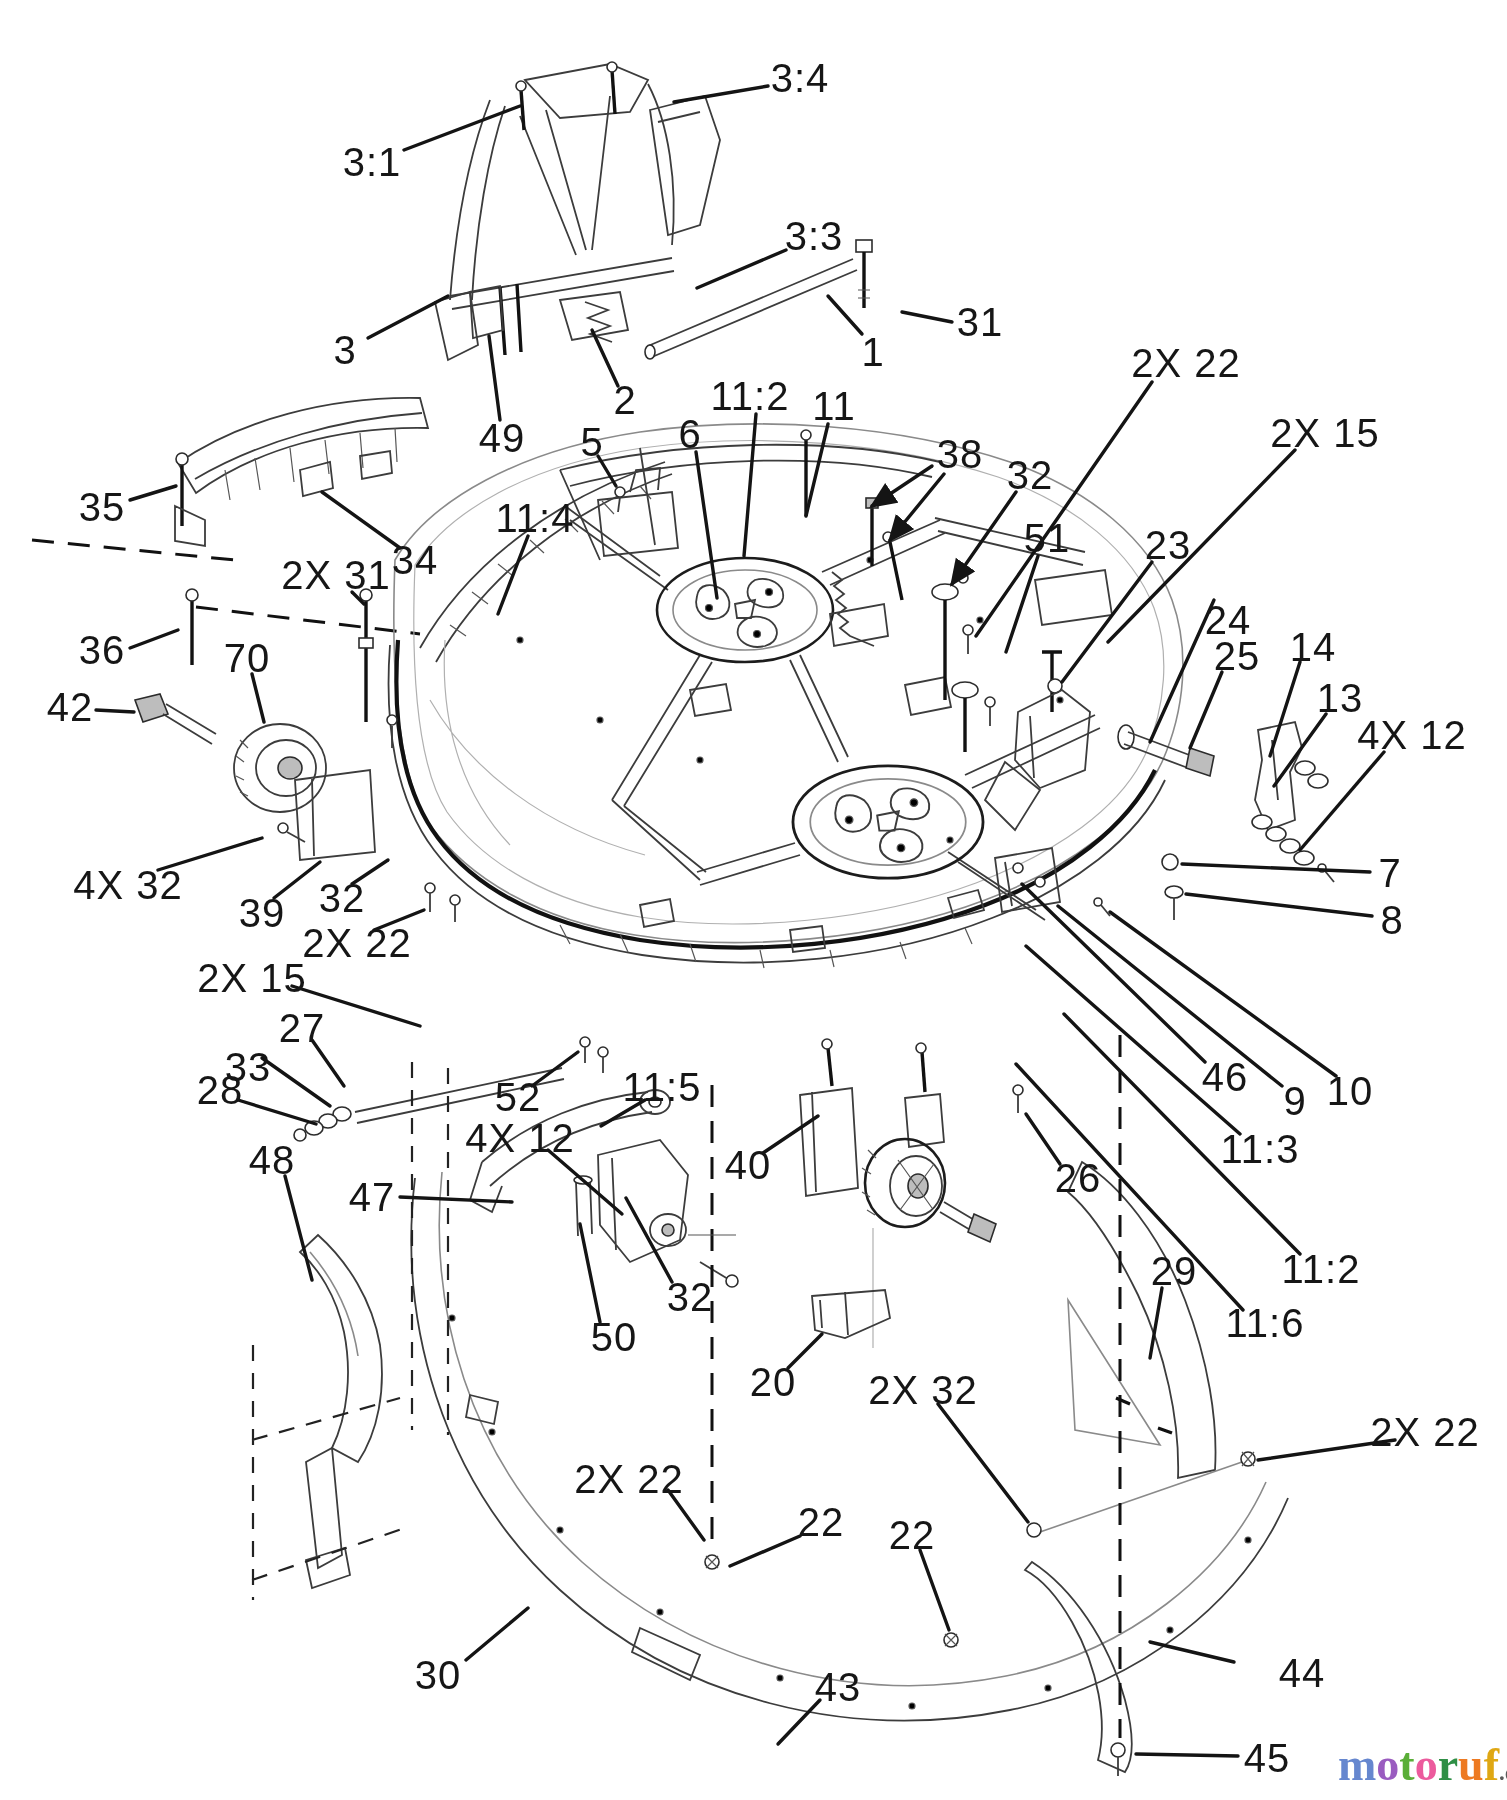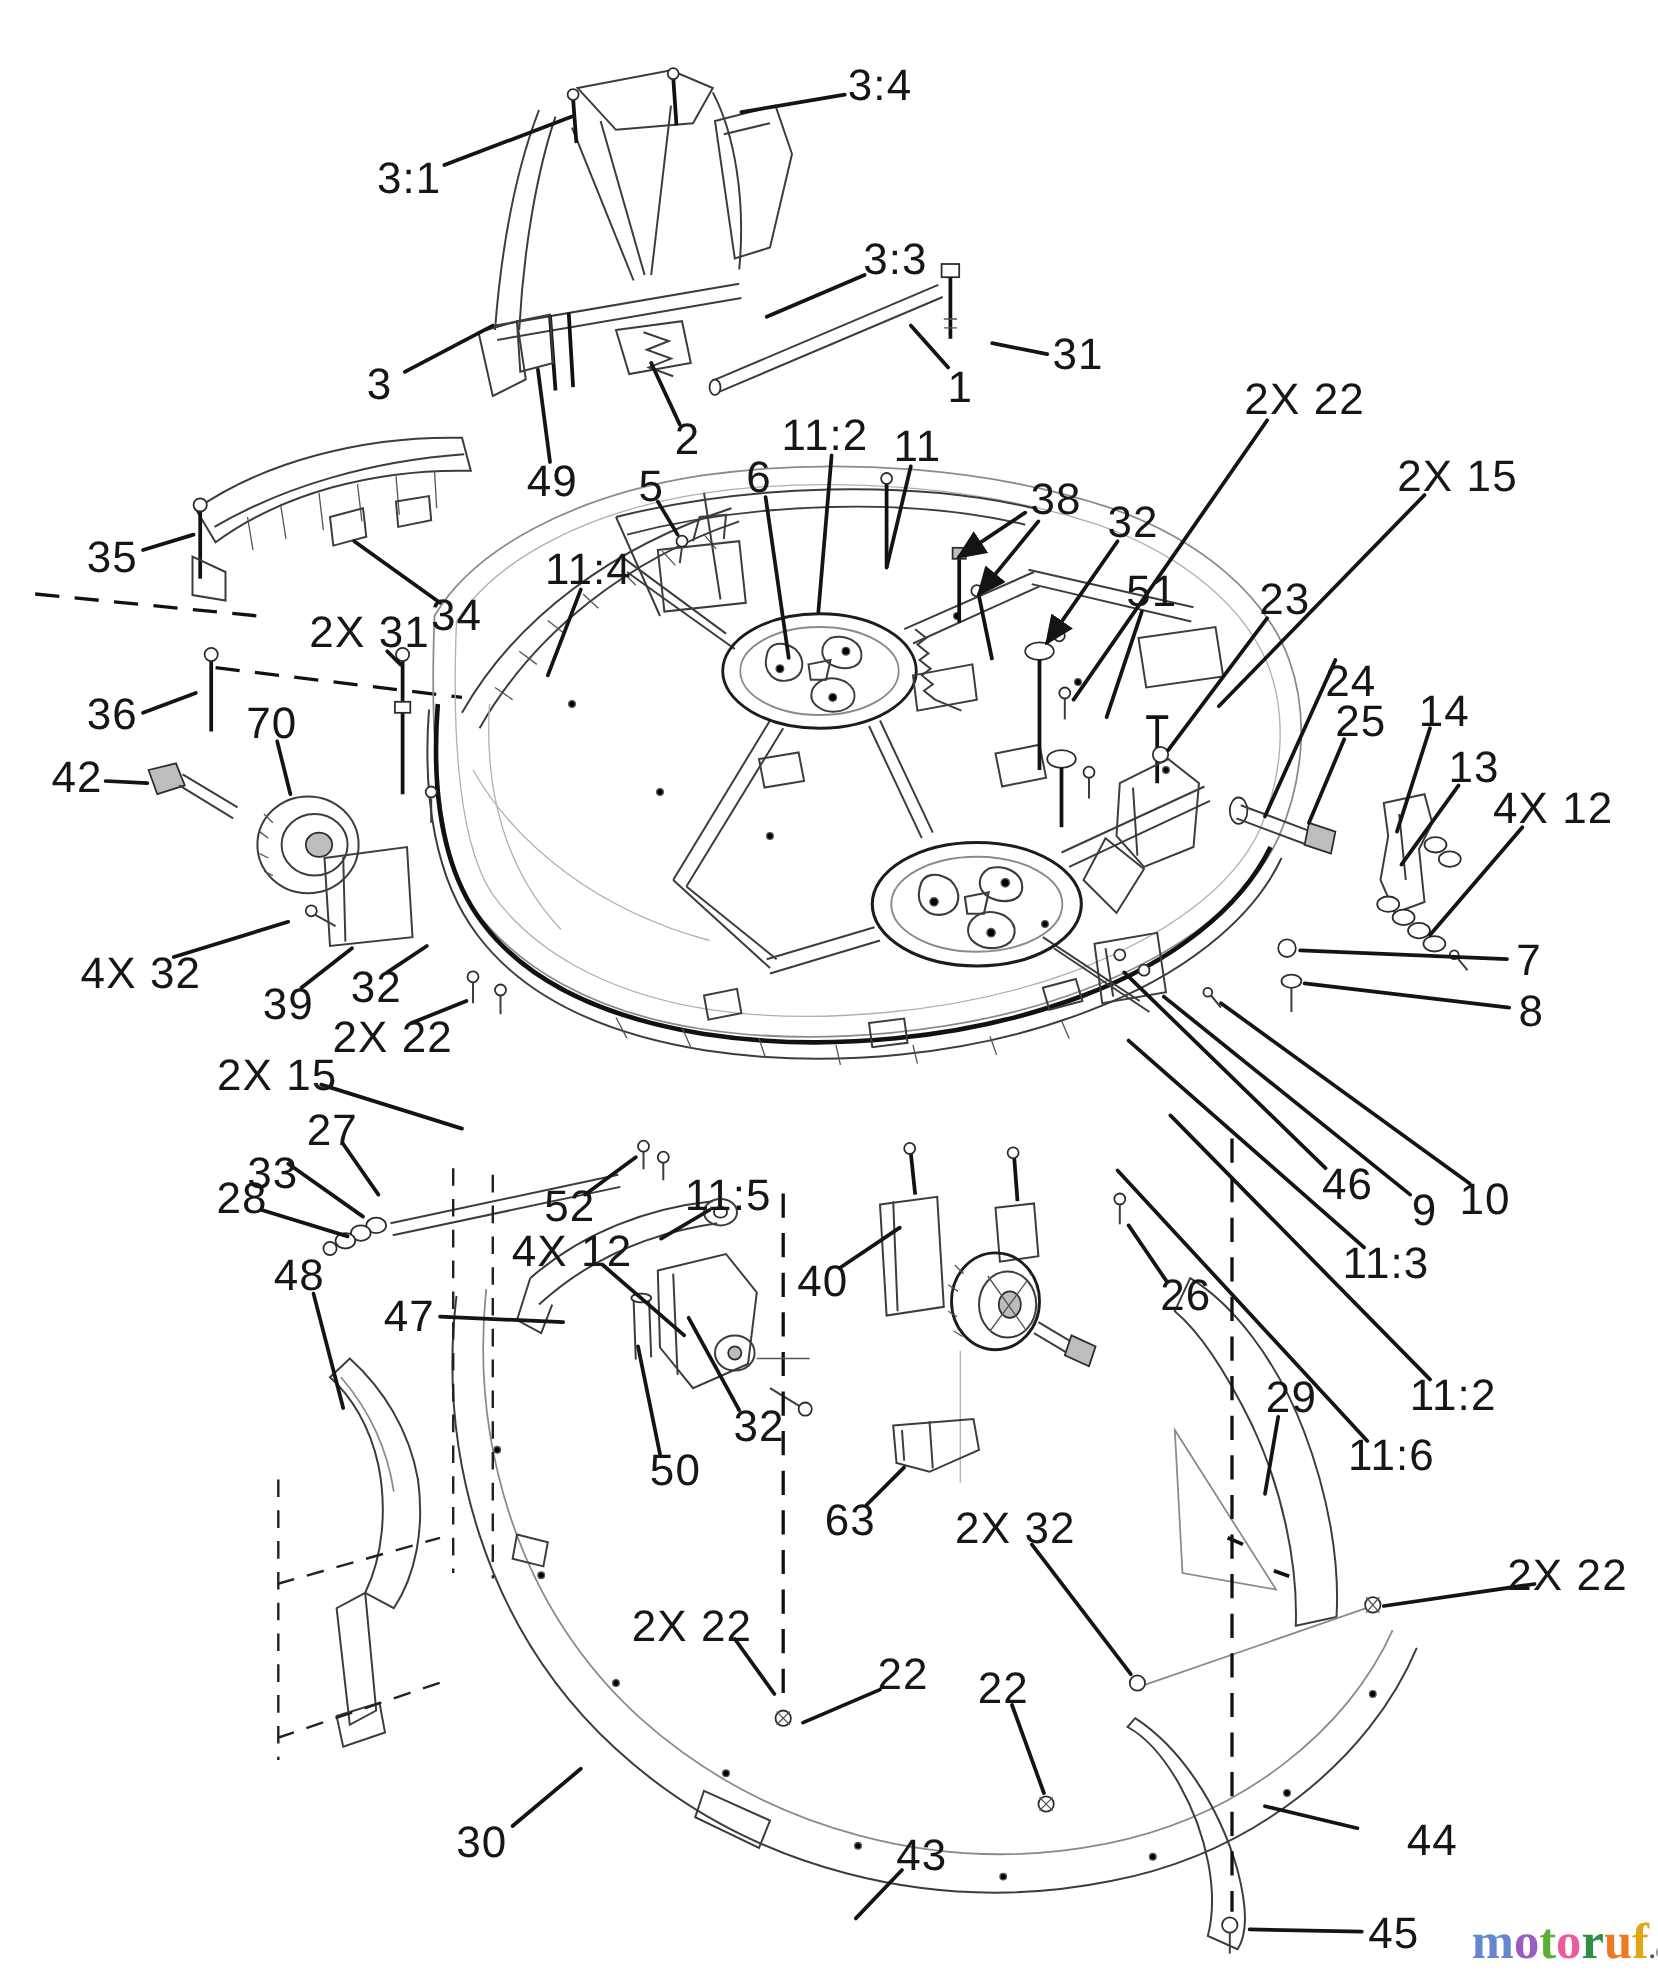--- a/index.html
+++ b/index.html
@@ -429,21 +429,21 @@
       <div class="callout" style="left: 1225px; top: 1077px;">46</div>
       <div class="callout" style="left: 1295px; top: 1101px;">9</div>
       <div class="callout" style="left: 1350px; top: 1091px;">10</div>
       <div class="callout" style="left: 1260px; top: 1149px;">11:3</div>
       <div class="callout" style="left: 1078px; top: 1178px;">26</div>
       <div class="callout" style="left: 1174px; top: 1271px;">29</div>
       <div class="callout" style="left: 1321px; top: 1269px;">11:2</div>
       <div class="callout" style="left: 1265px; top: 1323px;">11:6</div>
       <div class="callout" style="left: 614px; top: 1337px;">50</div>
       <div class="callout" style="left: 690px; top: 1297px;">32</div>
-      <div class="callout" style="left: 773px; top: 1382px;">63</div>
+      <div class="callout" style="left: 773px; top: 1382px;">20</div>
       <div class="callout" style="left: 629px; top: 1479px;">2X 22</div>
       <div class="callout" style="left: 923px; top: 1390px;">2X 32</div>
       <div class="callout" style="left: 821px; top: 1522px;">22</div>
       <div class="callout" style="left: 912px; top: 1535px;">22</div>
       <div class="callout" style="left: 1425px; top: 1432px;">2X 22</div>
       <div class="callout" style="left: 438px; top: 1675px;">30</div>
       <div class="callout" style="left: 838px; top: 1687px;">43</div>
       <div class="callout" style="left: 1262px; top: 1673px; margin-left: 40px;">44</div>
       <div class="callout" style="left: 1267px; top: 1758px;">45</div>
     </div>

